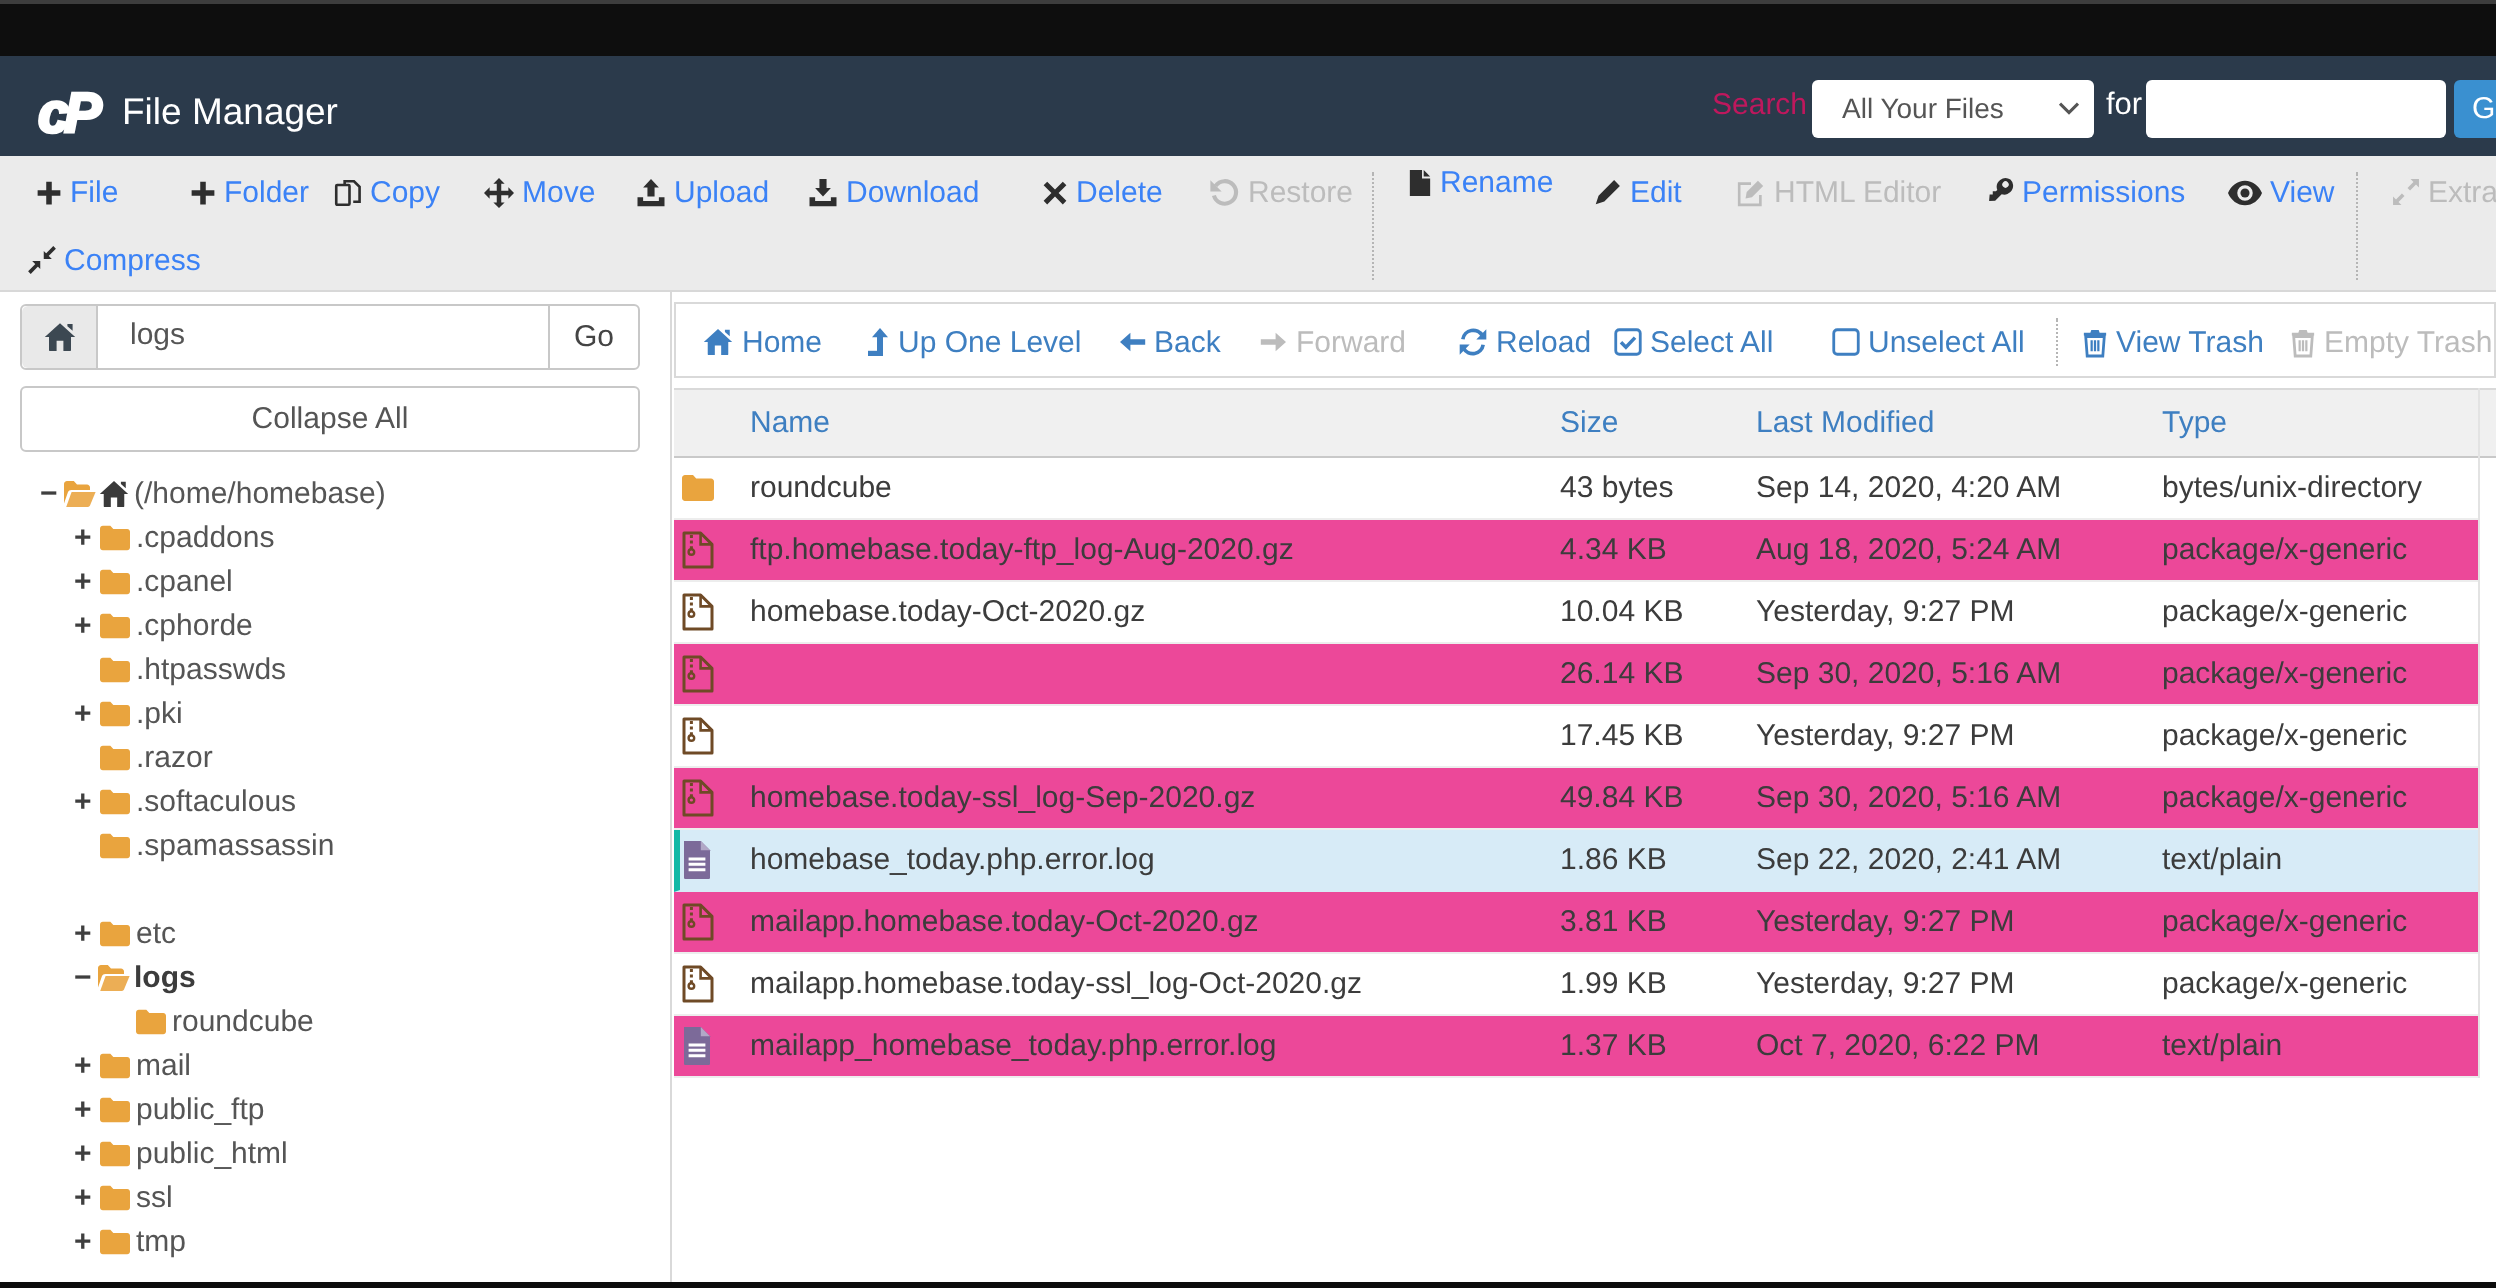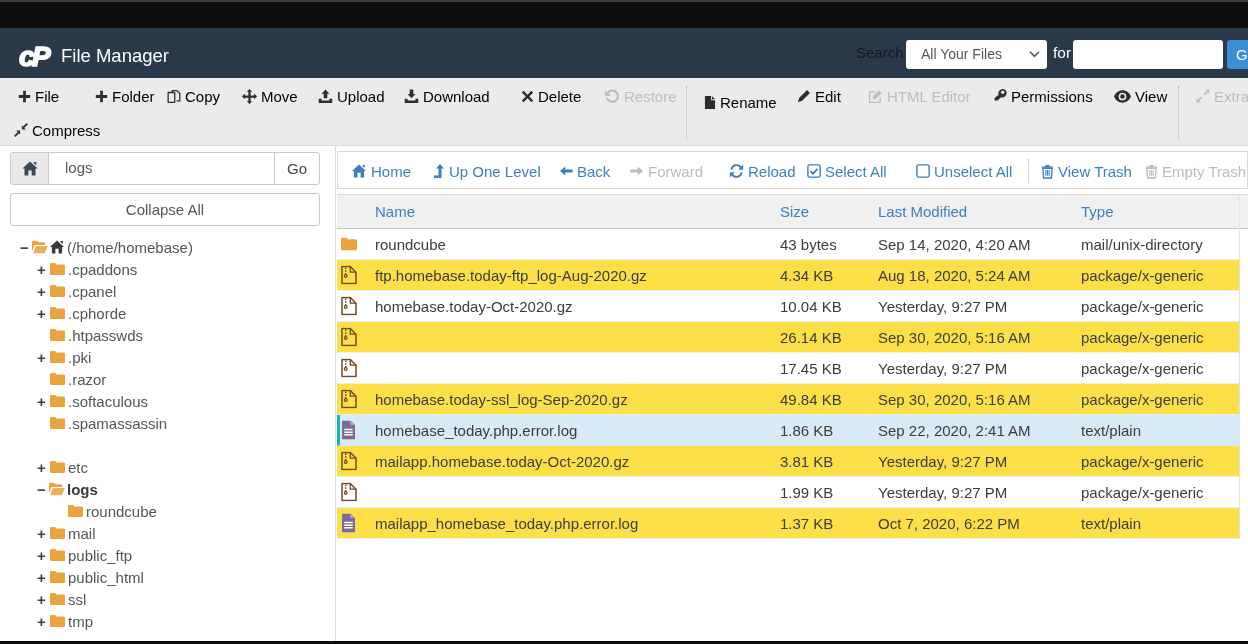--- a/index.html
+++ b/index.html
@@ -1,47 +1,47 @@
 <!DOCTYPE html>
 <html><head>
 <meta charset="utf-8">
 <style>
 *{box-sizing:border-box;margin:0;padding:0}
 html,body{width:1248px;height:644px;overflow:hidden}
 body{font-family:"Liberation Sans",sans-serif;background:#fff;position:relative}
 .abs{position:absolute}
-.item{position:absolute;display:flex;align-items:center;font-size:15px;color:#000000;white-space:nowrap}
+.item{position:absolute;display:flex;align-items:center;font-size:15px;color:#3b82f6;white-space:nowrap}
 .item svg{margin-right:4px}
 .dis{color:#bcbcbc}
 .blue{color:#3e7fc1}
 .sep1{position:absolute;top:8px;height:54px;width:0;border-left:1px dotted #b5b5b5}
 .sep2{position:absolute;top:7px;height:24px;width:0;border-left:1px dotted #b5b5b5}
 .trow{position:absolute;left:0;width:336px;height:22px}
 .trow span.lbl{position:absolute;font-size:15px;color:#555;top:50%;transform:translateY(-50%)}
 .trow .sign{position:absolute;font-size:15px;font-weight:bold;color:#3f3f3f;top:50%;transform:translateY(-50%)}
 .trow svg{position:absolute;top:50%;transform:translateY(-50%)}
 .frow{position:absolute;left:337px;width:902px;height:31px;border-bottom:1px solid #ededed}
 .frow .nm{position:absolute;left:38px;top:50%;transform:translateY(-50%);font-size:15px;color:#3c3c3c}
 .frow .sz{position:absolute;left:443px;top:50%;transform:translateY(-50%);font-size:15px;color:#3c3c3c}
 .frow .md{position:absolute;left:541px;top:50%;transform:translateY(-50%);font-size:15px;color:#3c3c3c}
 .frow .tp{position:absolute;left:744px;top:50%;transform:translateY(-50%);font-size:15px;color:#3c3c3c}
 .frow .ic{position:absolute;left:4px;top:50%;transform:translateY(-50%)}
-.stripe{background:#fde047}
+.stripe{background:#ec4899}
 </style>
 </head>
 <body>
 
 <div class="abs" style="left:0;top:0;width:1248px;height:28px;background:#0e0e0e;border-top:2px solid #3d3d3d"></div>
 
 <div class="abs" style="left:0;top:28px;width:1248px;height:50px;background:#2b3a4b"></div>
 <svg class="abs" style="left:19px;top:45px" width="36" height="26" viewBox="0 0 36 26">
     <text x="0" y="21" font-family="Liberation Sans,sans-serif" font-weight="bold" font-style="italic" font-size="28" fill="#fff" stroke="#fff" stroke-width="1.6" letter-spacing="-2.5">cP</text>
   </svg>
 <div class="abs" style="left:61px;top:31px;height:50px;line-height:50px;color:#fff;font-size:18.5px">File Manager</div>
-<div class="abs" style="left:856px;top:28px;height:50px;line-height:50px;color:#0f172a;font-size:15px">Search</div>
+<div class="abs" style="left:856px;top:28px;height:50px;line-height:50px;color:#be185d;font-size:15px">Search</div>
 <div class="abs" style="left:906px;top:40px;width:141px;height:29px;background:#fff;border-radius:3px;">
   <span class="abs" style="left:15px;top:6px;font-size:14px;color:#555">All Your Files</span>
   <svg class="abs" style="right:7px;top:10px" width="11" height="9" viewBox="0 0 12 10">
       <path d="M1 2l5 5 5-5" stroke="#555" stroke-width="1.7" fill="none"></path>
     </svg>
 </div>
 <div class="abs" style="left:1053px;top:28px;height:50px;line-height:50px;color:#fff;font-size:15.5px">for</div>
 <div class="abs" style="left:1073px;top:40px;width:150px;height:29px;background:#fff;border-radius:3px"></div>
 <div class="abs" style="left:1227px;top:40px;width:40px;height:29px;background:#3a90d0;border-radius:3px;color:#fff;font-size:15px;line-height:29px;padding-left:9px">Go</div>
 
@@ -69,21 +69,21 @@
         <path fill="#2e2e2e" d="M0.8 10.3h3v2h8.4v-2h3V15H0.8z"></path>
       </svg>Download</div>
   <div class="item" style="left:521px;top:7px;height:22px"><svg width="13" height="13" viewBox="0 0 16 16">
         <path fill="#2e2e2e" d="M3.2 1L8 5.8 12.8 1 15 3.2 10.2 8 15 12.8 12.8 15 8 10.2 3.2 15 1 12.8 5.8 8 1 3.2z"></path>
       </svg>Delete</div>
   <div class="item dis" style="left:605px;top:7px;height:22px"><svg width="15" height="15" viewBox="0 0 16 16">
         <path fill="none" stroke="#bcbcbc" stroke-width="2.2" d="M2.1 9.3A6 6 0 1 0 3 4.2"></path>
         <path fill="#bcbcbc" d="M0.2 1.2v6h6z"></path>
       </svg>Restore</div>
   <div class="sep1" style="left:686px"></div>
-  <div class="item" style="left:704px;top:13px;height:22px"><svg width="12" height="15" viewBox="0 0 13 16">
+  <div class="item" style="left:704px;top:2px;height:22px"><svg width="12" height="15" viewBox="0 0 13 16">
         <path fill="#2e2e2e" d="M1 1h6.6v4.6H12V15H1z"></path>
         <path fill="#2e2e2e" d="M8.5 1l3.5 3.5H8.5z"></path>
       </svg>Rename</div>
   <div class="item" style="left:797px;top:7px;height:22px"><svg width="14" height="14" viewBox="0 0 16 16">
         <path fill="#2e2e2e" d="M11.5 1.2l3.3 3.3-8.9 8.9L1 15l1.6-4.9zM2.9 10.6l2.5 2.5"></path>
       </svg>Edit</div>
   <div class="item dis" style="left:868px;top:7px;height:22px"><svg width="15" height="15" viewBox="0 0 16 16">
         <path fill="none" stroke="#bcbcbc" stroke-width="1.4" d="M13 9v5.3H1.7V3H8"></path>
         <path fill="#bcbcbc" d="M11.7 1.5l2.8 2.8-6 6-3.4.6.6-3.4z"></path>
       </svg>HTML Editor</div>
@@ -291,21 +291,21 @@
   <span class="abs blue" style="left:541px;top:8px;font-size:15px">Last Modified</span>
   <span class="abs blue" style="left:744px;top:8px;font-size:15px">Type</span>
 </div>
 <div class="frow" style="top:229px">
       <svg class="ic" width="16" height="13" viewBox="0 0 16 13">
         <path fill="#e9a43e" d="M0 1.5C0 .7.7 0 1.5 0h4l1.6 1.7h7.4c.8 0 1.5.7 1.5 1.5v8.3c0 .8-.7 1.5-1.5 1.5h-13C.7 13 0 12.3 0 11.5z"></path>
       </svg>
       <span class="nm">roundcube</span>
       <span class="sz">43 bytes</span>
       <span class="md">Sep 14, 2020, 4:20 AM</span>
-      <span class="tp">mail/unix-directory</span>
+      <span class="tp">bytes/unix-directory</span>
     </div>
 <div class="frow stripe" style="top:260px">
       <svg class="ic" width="16" height="19" viewBox="0 0 16 19">
         <path fill="none" stroke="#6f4a26" stroke-width="1.5" stroke-linejoin="round" d="M1 1h8.3L15 6.7V18H1z"></path>
         <path fill="none" stroke="#6f4a26" stroke-width="1.3" d="M9.3 1.2V6.7H15"></path>
         <path stroke="#6f4a26" stroke-width="1.5" stroke-dasharray="1.5 1.3" d="M4.7 2v7"></path>
         <circle cx="4.7" cy="10.5" r="1.4" fill="none" stroke="#6f4a26" stroke-width="1.2"></circle>
       </svg>
       <span class="nm">ftp.homebase.today-ftp_log-Aug-2020.gz</span>
       <span class="sz">4.34 KB</span>
@@ -381,20 +381,21 @@
       <span class="md">Yesterday, 9:27 PM</span>
       <span class="tp">package/x-generic</span>
     </div>
 <div class="frow" style="top:477px">
       <svg class="ic" width="16" height="19" viewBox="0 0 16 19">
         <path fill="none" stroke="#6f4a26" stroke-width="1.5" stroke-linejoin="round" d="M1 1h8.3L15 6.7V18H1z"></path>
         <path fill="none" stroke="#6f4a26" stroke-width="1.3" d="M9.3 1.2V6.7H15"></path>
         <path stroke="#6f4a26" stroke-width="1.5" stroke-dasharray="1.5 1.3" d="M4.7 2v7"></path>
         <circle cx="4.7" cy="10.5" r="1.4" fill="none" stroke="#6f4a26" stroke-width="1.2"></circle>
       </svg>
+      <span class="nm">mailapp.homebase.today-ssl_log-Oct-2020.gz</span>
       <span class="sz">1.99 KB</span>
       <span class="md">Yesterday, 9:27 PM</span>
       <span class="tp">package/x-generic</span>
     </div>
 <div class="frow stripe" style="top:508px">
       <svg class="ic" width="15" height="19" viewBox="0 0 15 19">
         <path fill="#7c6a99" d="M1 0h8.4L14 4.6v13.6c0 .5-.3.8-.8.8H1.8c-.5 0-.8-.3-.8-.8z"></path>
         <path fill="#b2a8c7" d="M9.4 0L14 4.6H9.4z"></path>
         <path fill="#fff" d="M3.3 8.2h8.4v1.5H3.3zM3.3 10.9h8.4v1.5H3.3zM3.3 13.6h8.4v1.5H3.3z"></path>
       </svg>

